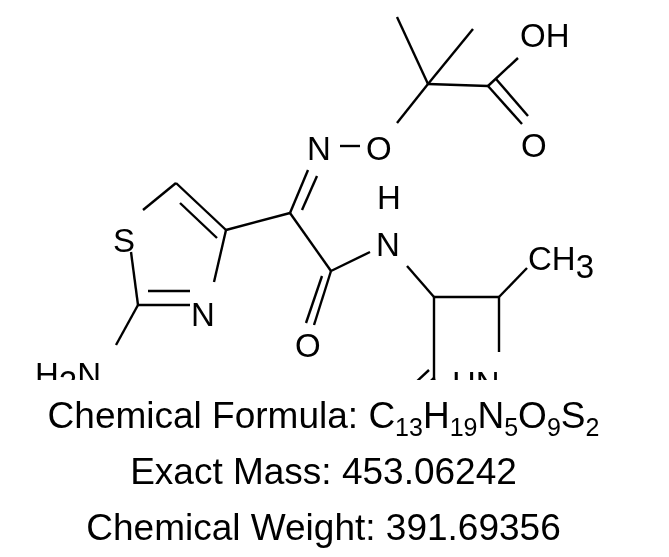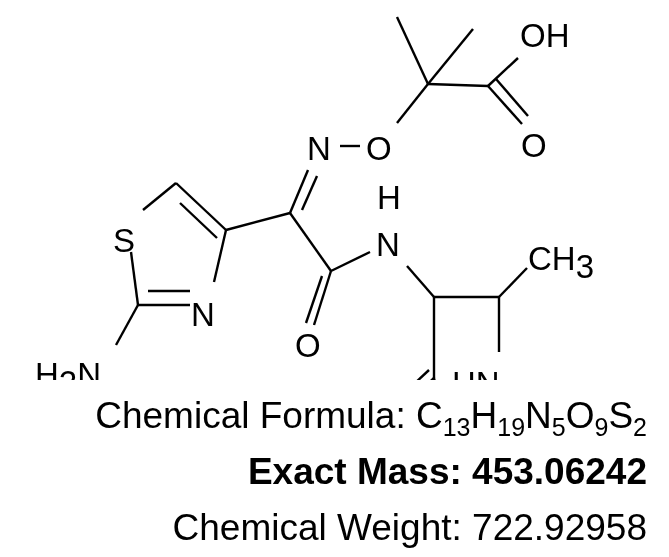--- a/index.html
+++ b/index.html
@@ -1,23 +1,23 @@
 <!DOCTYPE html>
 <html><head>
 <meta charset="utf-8">
 <style>
   html, body { margin: 0; padding: 0; background: #ffffff; }
   body { width: 669px; height: 557px; position: relative; overflow: hidden; font-family: "Liberation Sans", sans-serif; }
   #structure { position: absolute; left: 0; top: 0; width: 669px; height: 380px; }
   #structure line { stroke: #000; stroke-width: 2.4; stroke-linecap: butt; }
   #structure text { font-family: "Liberation Sans", sans-serif; font-size: 33px; fill: #000; }
-  .caption { position: absolute; left: 0; width: 647px; text-align: right; color: #000; font-size: 37px; line-height: 1; white-space: nowrap; }
+  .caption { position: absolute; left: 0; width: 647px; text-align: center; color: #000; font-size: 37px; line-height: 1; white-space: nowrap; }
   .caption sub { font-size: 25px; vertical-align: -8px; line-height: 0; }
   #cap-formula { top: 397px; }
-  #cap-mass { top: 453px; font-weight: bold; }
+  #cap-mass { top: 453px; }
   #cap-mw { top: 509px; }
 </style>
 </head>
 <body>
 
 <svg id="structure" viewBox="0 0 669 380" xmlns="http://www.w3.org/2000/svg">
 
   <g>
 
     <line x1="428" y1="84" x2="397" y2="17"></line>
@@ -90,13 +90,13 @@
     <text x="528" y="451"><tspan>SO</tspan><tspan class="sub" dy="8">3</tspan><tspan dy="-8">H</tspan></text>
     <text x="375" y="446">O</text>
     <text x="435" y="464">OH</text>
   </g>
 </svg>
 
 <div id="cap-formula" class="caption"><span>Chemical Formula: </span><span>C</span><sub>13</sub><span>H</span><sub>19</sub><span>N</span><sub>5</sub><span>O</span><sub>9</sub><span>S</span><sub>2</sub></div>
 
 <div id="cap-mass" class="caption"><span>Exact Mass: </span><span>453.06242</span></div>
 
-<div id="cap-mw" class="caption"><span>Chemical Weight: </span><span>722.92958</span></div>
+<div id="cap-mw" class="caption"><span>Chemical Weight: </span><span>391.69356</span></div>
 
 </body></html>

